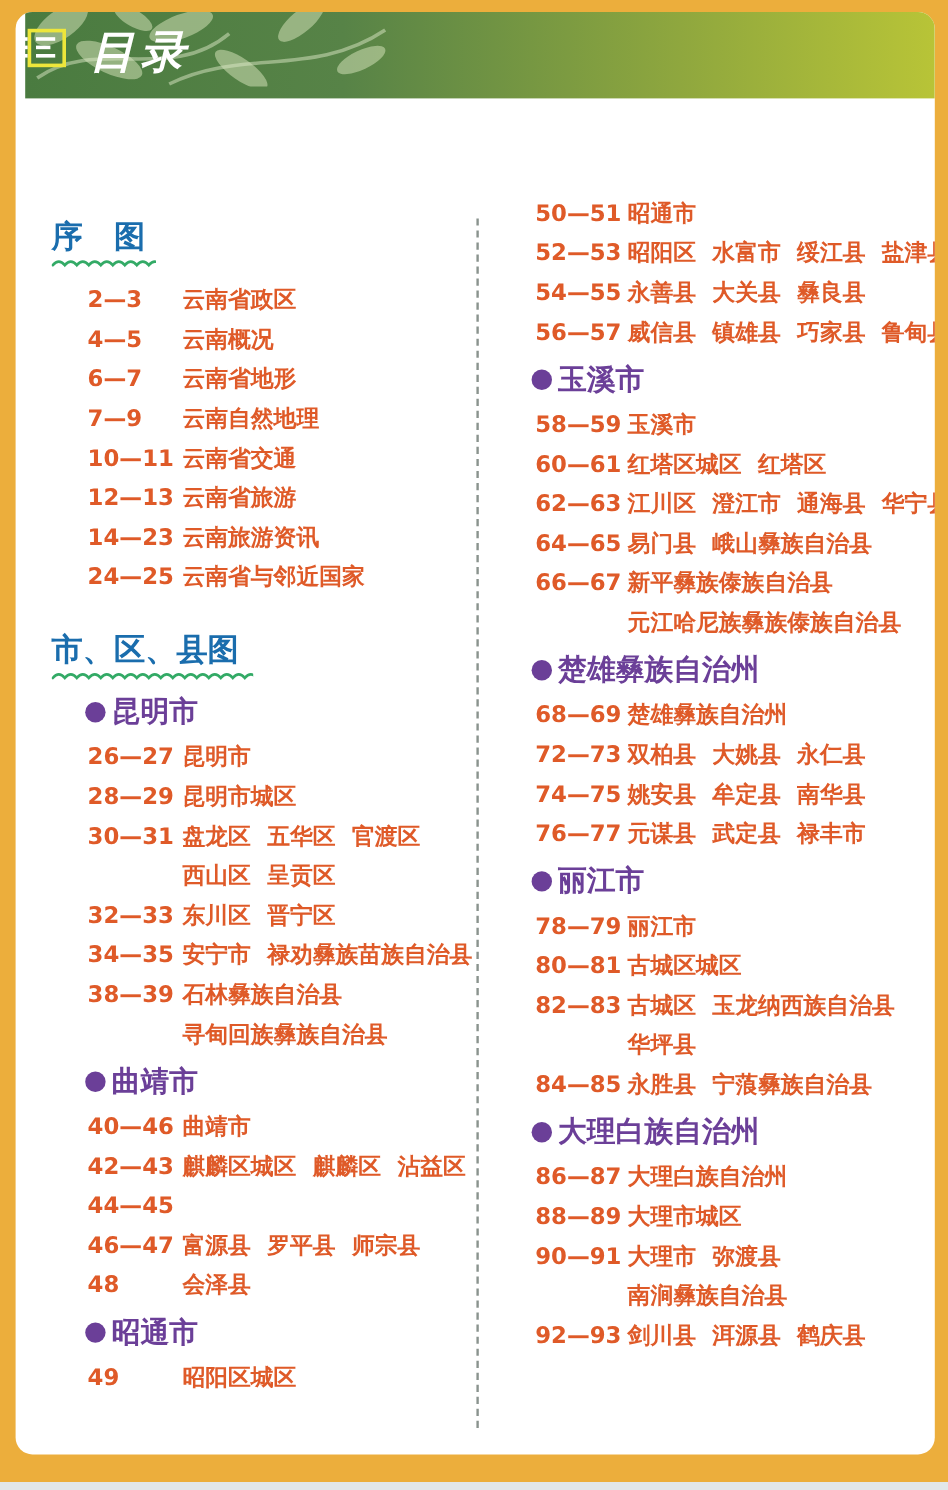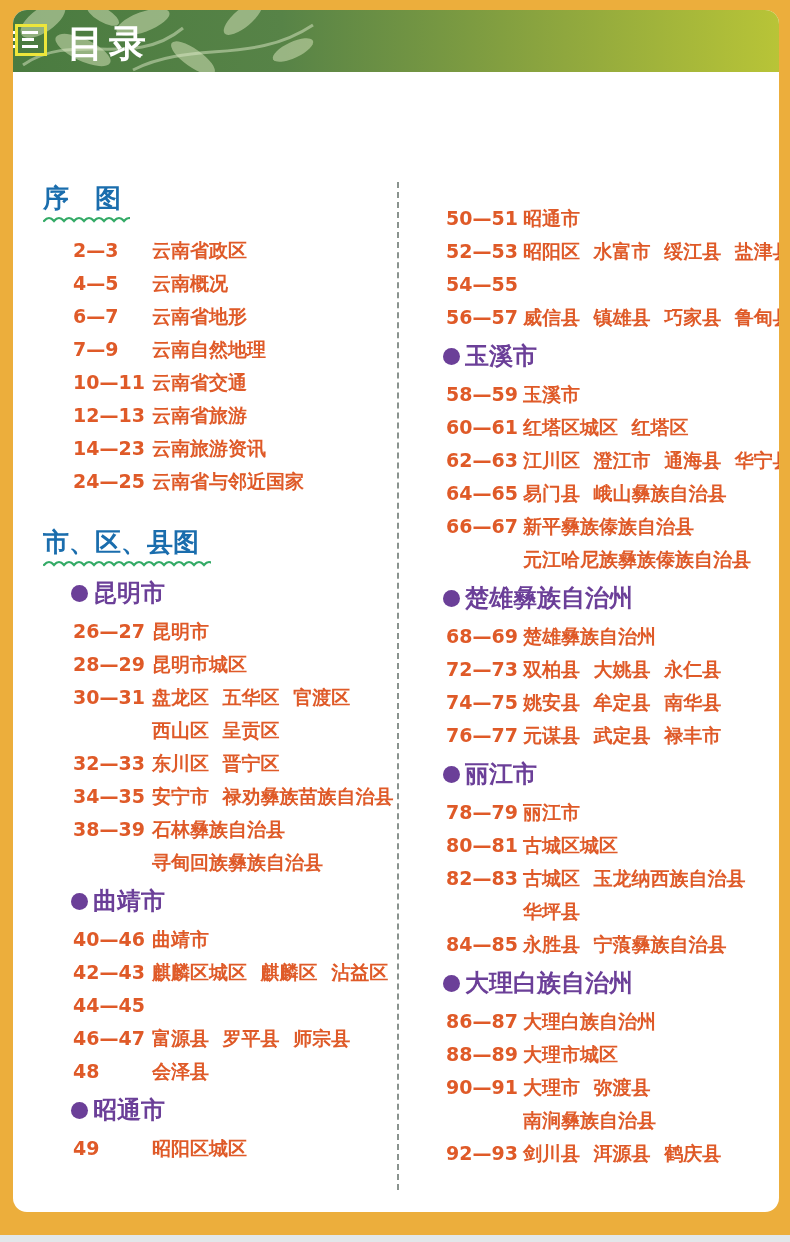--- a/index.html
+++ b/index.html
@@ -1,35 +1,35 @@
 <!DOCTYPE html>
 <html><head>
 <meta charset="utf-8">
 <style>
   html,body{margin:0;padding:0;}
   .page{position:relative;width:790px;height:1242px;background:#ECAE3C;overflow:hidden;
         font-family:"DejaVu Sans","Liberation Sans",sans-serif;}
   .content-card{position:absolute;left:13px;top:10px;width:766px;height:1202px;
         background:#ffffff;border-radius:14px;overflow:hidden;}
-  .banner{position:absolute;left:0;top:0;right:0;height:62px;
-        background:linear-gradient(90deg,#4A7B40 0%,#578347 35%,#8FA73E 72%,#B8C437 100%);}
+  .banner{position:absolute;left:8px;top:0;right:0;height:72px;
+        background:linear-gradient(90deg,#4A7B40 0%,#578347 35%,#8FA73E 72%,#B8C437 100%);font-style:italic;}
   .banner-title{position:absolute;left:54px;top:9px;font-size:37px;font-weight:bold;
         color:#ffffff;letter-spacing:5px;white-space:nowrap;}
   .toc-icon{position:absolute;left:2px;top:14px;width:32px;height:32px;
         border:3px solid #EDE63B;box-sizing:border-box;}
   .toc-icon .bar{position:absolute;left:4px;height:3px;background:#ffffff;width:16px;}
   .toc-icon .bar.b1{top:4px;}.toc-icon .bar.b2{top:11px;width:12px;}.toc-icon .bar.b3{top:18px;}
   .toc-icon .tick{position:absolute;left:-9px;width:6px;height:3px;background:#ffffff;}
   .toc-icon .tick.t1{top:4px;}.toc-icon .tick.t2{top:11px;}.toc-icon .tick.t3{top:18px;}
   .floral{position:absolute;left:0;top:0;}
   .divider{position:absolute;left:384px;top:172px;height:1008px;width:0;
         border-left:2px dashed #8A938E;}
   .col{position:absolute;width:360px;}
   .col-left{left:30px;top:158px;}
-  .col-right{left:430px;top:152px;width:340px;margin-top:40px;}
+  .col-right{left:430px;top:152px;width:340px;}
   .part-heading{color:#1A6DAD;font-size:26px;font-weight:bold;line-height:32px;
         margin:14px 0 10px 0;}
   .part-heading.later{margin-top:28px;}
   .part-heading .ph-text{display:inline-block;white-space:nowrap;}
   .wave{display:block;margin-top:1px;}
   .group-heading{display:flex;align-items:center;color:#6B3F98;font-size:24px;
         font-weight:bold;line-height:30px;margin:7px 0;}
   .col-left .group-heading{margin-left:28px;}
   .bullet-dot{width:17px;height:17px;border-radius:50%;background:#6B3F98;
         margin-right:5px;flex:none;}
@@ -187,20 +187,21 @@
         <div class="entry">
           <span class="num">50—51</span>
           <span class="names">昭通市</span>
         </div>
         <div class="entry">
           <span class="num">52—53</span>
           <span class="names">昭阳区 水富市 绥江县 盐津县</span>
         </div>
         <div class="entry">
           <span class="num">54—55</span>
+          <span class="names">永善县 大关县 彝良县</span>
         </div>
         <div class="entry">
           <span class="num">56—57</span>
           <span class="names">威信县 镇雄县 巧家县 鲁甸县</span>
         </div>
         <div class="group-heading">
           <span class="bullet-dot"></span>
           <span>玉溪市</span>
         </div>
         <div class="entry">

